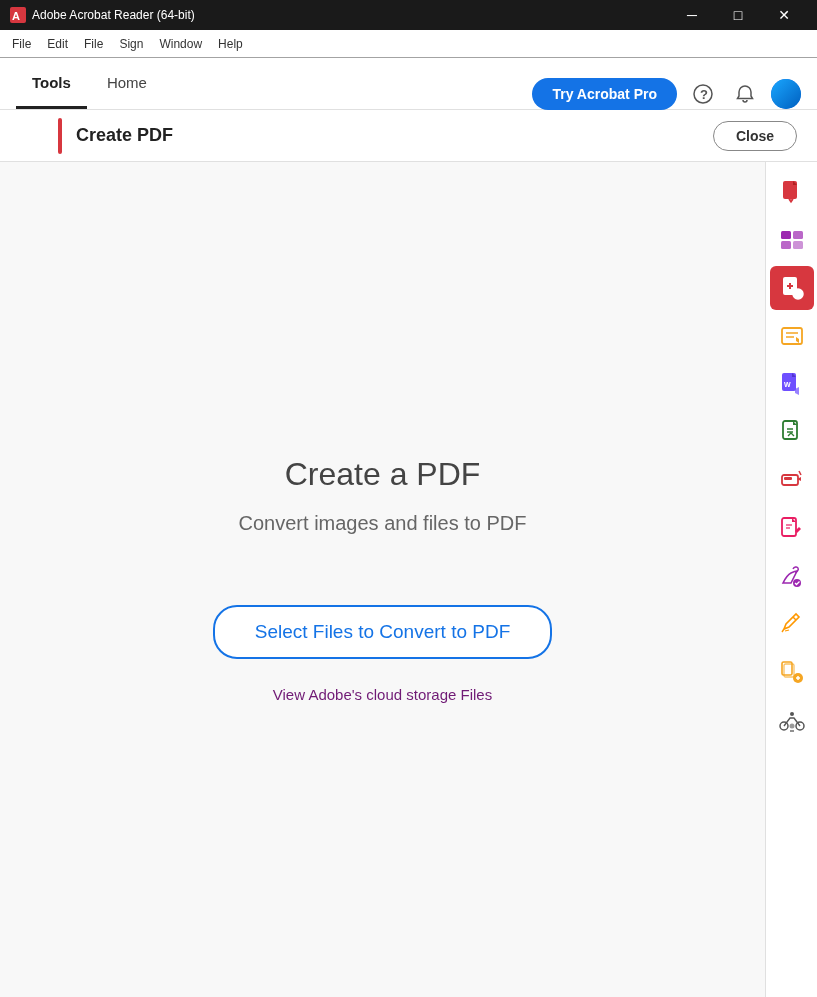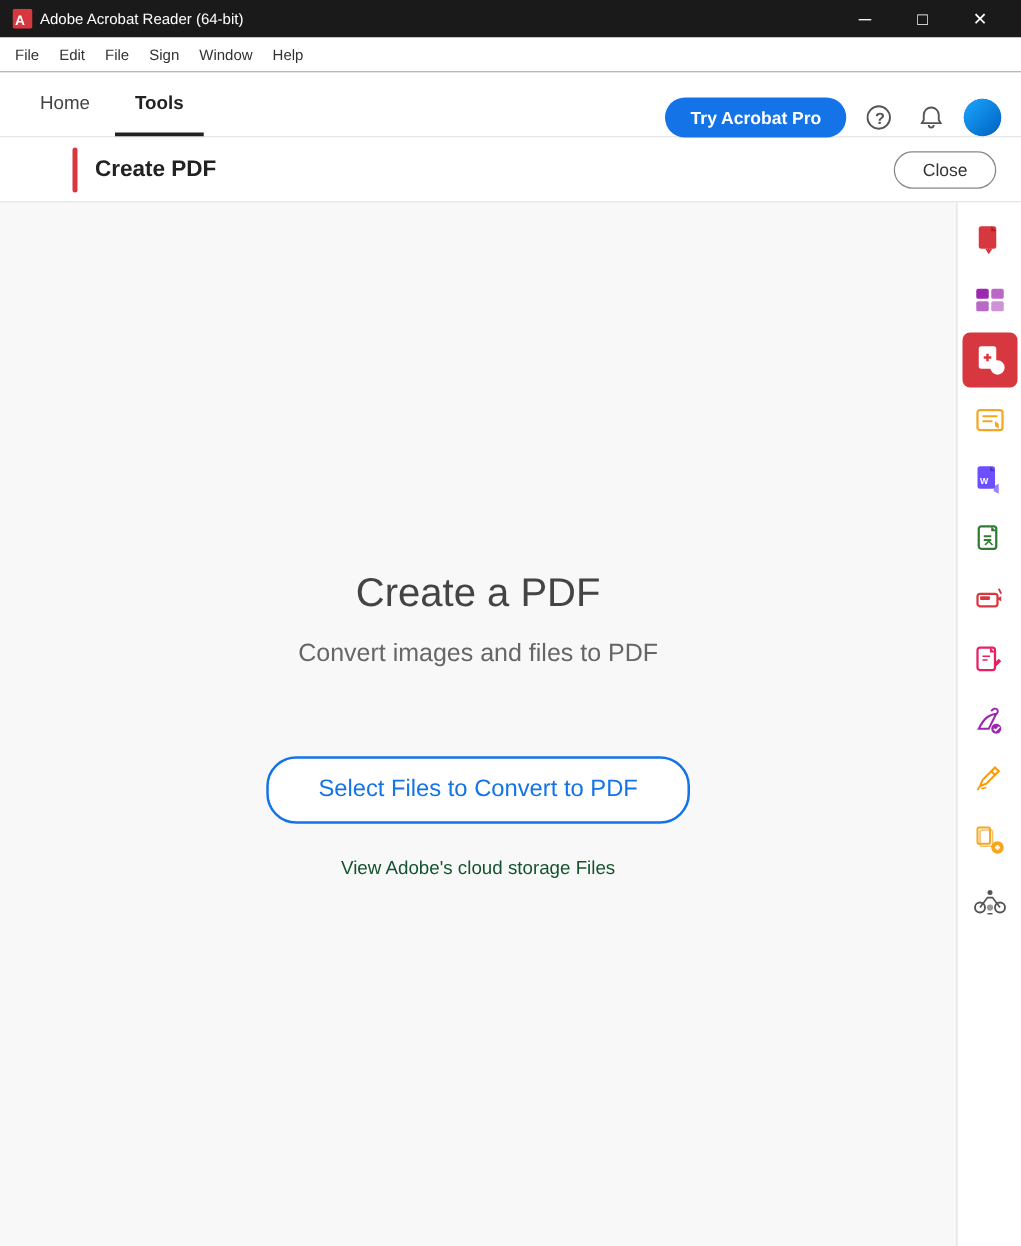--- a/index.html
+++ b/index.html
@@ -134,21 +134,21 @@
       border-radius: 2px;
     }
     .close-tool-btn {
       border: 1.5px solid #888;
       background: #fff;
       border-radius: 20px;
       padding: 6px 22px;
       font-size: 14px;
       color: #333;
       cursor: pointer;
-      font-weight: 400;
+      font-weight: 700;
     }
 
     
     .main-layout {
       display: flex;
       height: calc(997px - 30px - 28px - 52px - 52px);
     }
 
     
     .content-area {
@@ -177,21 +177,21 @@
       border: 2px solid #1473e6;
       border-radius: 24px;
       padding: 14px 40px;
       font-size: 19px;
       color: #1473e6;
       cursor: pointer;
       font-weight: 500;
       margin-bottom: 24px;
     }
     .cloud-storage-link {
-      color: #14532d;
+      color: #701a75;
       font-size: 15px;
       cursor: pointer;
       text-decoration: none;
       background: none;
       border: none;
     }
 
     
     .right-sidebar {
       width: 52px;
@@ -243,25 +243,25 @@
   <span class="menu-item">File</span>
   <span class="menu-item">Edit</span>
   <span class="menu-item">File</span>
   <span class="menu-item">Sign</span>
   <span class="menu-item">Window</span>
   <span class="menu-item">Help</span>
 </div>
 
 <div class="nav-bar">
   <div class="nav-tabs">
+    <div class="nav-tab active">
+      <span>Tools</span>
+    </div>
     <div class="nav-tab">
       <span>Home</span>
-    </div>
-    <div class="nav-tab active">
-      <span>Tools</span>
     </div>
   </div>
   <div class="nav-right">
     <button class="try-pro-btn">Try Acrobat Pro</button>
     <button class="nav-icon-btn">
       <svg width="20" height="20" viewBox="0 0 20 20">
         <circle cx="10" cy="10" r="9" fill="none" stroke="#555" stroke-width="1.5"></circle>
         <text x="7" y="15" font-size="13" fill="#555" font-weight="bold">?</text>
       </svg>
     </button>

